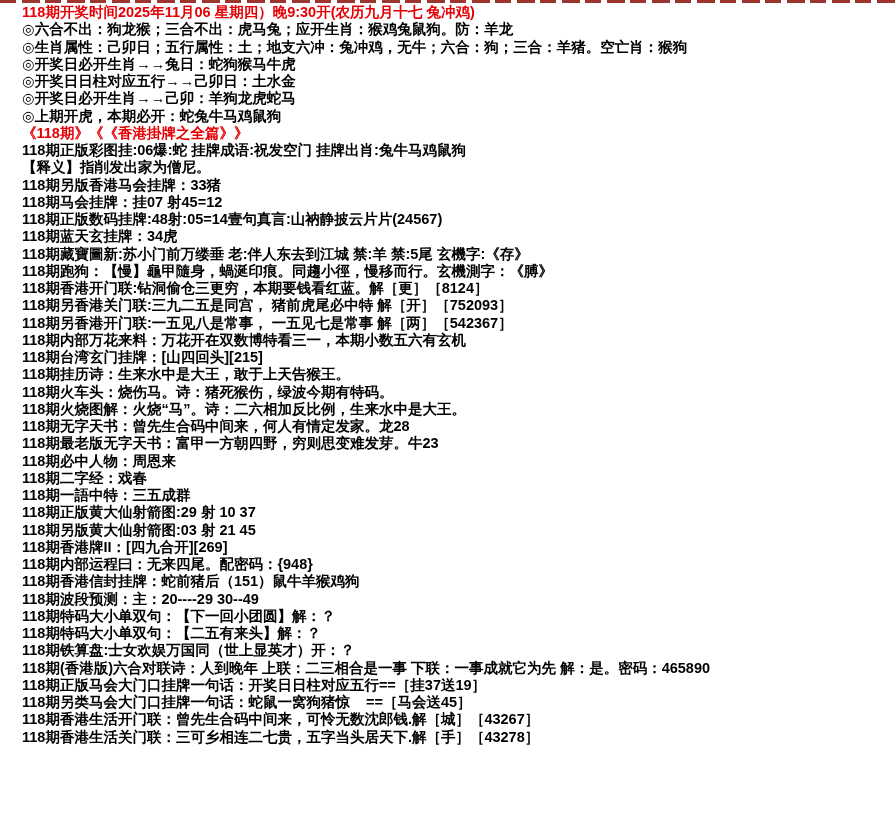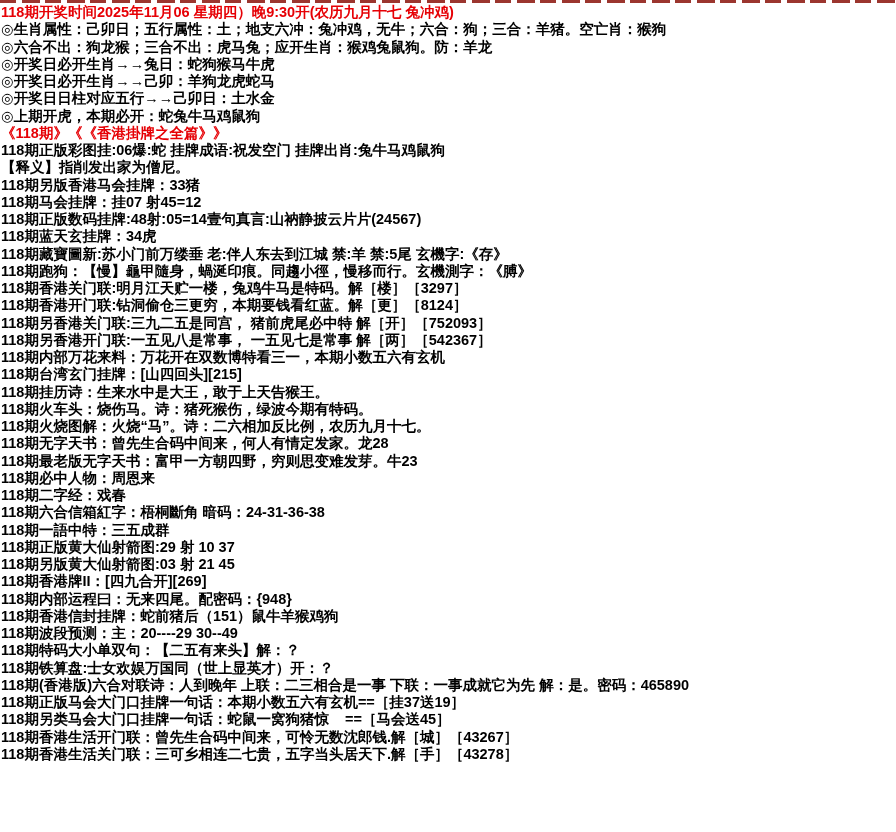--- a/index.html
+++ b/index.html
@@ -10,76 +10,75 @@
     background:#ffffff;
     font-family:"Liberation Sans","DejaVu Sans",sans-serif;
     font-weight:bold;
   }
   #top-strip{
     height:3px;width:896px;
     background:repeating-linear-gradient(90deg,#8a120a 0 16px,#ffffff 16px 22px,#8a120a 22px 40px,#ffffff 40px 45px);
     opacity:.85;
   }
   #lines{
-    padding:1px 0 0 1px;
+    padding:1px 0 0 22px;
   }
   .line{
     height:17.25px;
     line-height:17.25px;
     font-size:14.5px;
     color:#000000;
     white-space:pre;
     letter-spacing:0px;
   }
   .line.red{color:#e60005;}
 </style>
 </head>
 <body>
 
 <div id="stage">
   <div id="top-strip"></div>
   <div id="lines">
       <div class="line red">118期开奖时间2025年11月06 星期四）晚9:30开(农历九月十七 兔冲鸡)</div>
+      <div class="line">◎六合不出：狗龙猴；三合不出：虎马兔；应开生肖：猴鸡兔鼠狗。防：羊龙</div>
       <div class="line">◎生肖属性：己卯日；五行属性：土；地支六冲：兔冲鸡，无牛；六合：狗；三合：羊猪。空亡肖：猴狗</div>
-      <div class="line">◎六合不出：狗龙猴；三合不出：虎马兔；应开生肖：猴鸡兔鼠狗。防：羊龙</div>
       <div class="line">◎开奖日必开生肖→→兔日：蛇狗猴马牛虎</div>
+      <div class="line">◎开奖日日柱对应五行→→己卯日：土水金</div>
       <div class="line">◎开奖日必开生肖→→己卯：羊狗龙虎蛇马</div>
-      <div class="line">◎开奖日日柱对应五行→→己卯日：土水金</div>
       <div class="line">◎上期开虎，本期必开：蛇兔牛马鸡鼠狗</div>
       <div class="line red">《118期》《《香港掛牌之全篇》》</div>
       <div class="line">118期正版彩图挂:06爆:蛇 挂牌成语:祝发空门 挂牌出肖:兔牛马鸡鼠狗</div>
       <div class="line">【释义】指削发出家为僧尼。</div>
       <div class="line">118期另版香港马会挂牌：33猪</div>
       <div class="line">118期马会挂牌：挂07 射45=12</div>
       <div class="line">118期正版数码挂牌:48射:05=14壹句真言:山衲静披云片片(24567)</div>
       <div class="line">118期蓝天玄挂牌：34虎</div>
       <div class="line">118期藏寶圖新:苏小门前万缕垂 老:伴人东去到江城 禁:羊 禁:5尾 玄機字:《存》</div>
       <div class="line">118期跑狗：【慢】龜甲隨身，蝸涎印痕。同趨小徑，慢移而行。玄機測字：《膊》</div>
-      <div class="line">118期香港关门联:明月江天贮一楼，兔鸡牛马是特码。解［楼］［3297］</div>
       <div class="line">118期香港开门联:钻洞偷仓三更穷，本期要钱看红蓝。解［更］［8124］</div>
       <div class="line">118期另香港关门联:三九二五是同宫， 猪前虎尾必中特 解［开］［752093］</div>
       <div class="line">118期另香港开门联:一五见八是常事， 一五见七是常事 解［两］［542367］</div>
       <div class="line">118期内部万花来料：万花开在双数博特看三一，本期小数五六有玄机</div>
       <div class="line">118期台湾玄门挂牌：[山四回头][215]</div>
       <div class="line">118期挂历诗：生来水中是大王，敢于上天告猴王。</div>
       <div class="line">118期火车头：烧伤马。诗：猪死猴伤，绿波今期有特码。</div>
-      <div class="line">118期火烧图解：火烧“马”。诗：二六相加反比例，农历九月十七。</div>
+      <div class="line">118期火烧图解：火烧“马”。诗：二六相加反比例，生来水中是大王。</div>
       <div class="line">118期无字天书：曾先生合码中间来，何人有情定发家。龙28</div>
       <div class="line">118期最老版无字天书：富甲一方朝四野，穷则思变难发芽。牛23</div>
       <div class="line">118期必中人物：周恩来</div>
       <div class="line">118期二字经：戏春</div>
-      <div class="line">118期六合信箱紅字：梧桐斷角 暗码：24-31-36-38</div>
       <div class="line">118期一語中特：三五成群</div>
       <div class="line">118期正版黄大仙射箭图:29 射 10 37</div>
       <div class="line">118期另版黄大仙射箭图:03 射 21 45</div>
       <div class="line">118期香港牌II：[四九合开][269]</div>
       <div class="line">118期内部运程曰：无来四尾。配密码：{948}</div>
       <div class="line">118期香港信封挂牌：蛇前猪后（151）鼠牛羊猴鸡狗</div>
       <div class="line">118期波段预测：主：20----29 30--49</div>
+      <div class="line">118期特码大小单双句：【下一回小团圆】解：？</div>
       <div class="line">118期特码大小单双句：【二五有来头】解：？</div>
       <div class="line">118期铁算盘:士女欢娱万国同（世上显英才）开：？</div>
       <div class="line">118期(香港版)六合对联诗：人到晚年 上联：二三相合是一事 下联：一事成就它为先 解：是。密码：465890</div>
-      <div class="line">118期正版马会大门口挂牌一句话：本期小数五六有玄机==［挂37送19］</div>
+      <div class="line">118期正版马会大门口挂牌一句话：开奖日日柱对应五行==［挂37送19］</div>
       <div class="line">118期另类马会大门口挂牌一句话：蛇鼠一窝狗猪惊    ==［马会送45］</div>
       <div class="line">118期香港生活开门联：曾先生合码中间来，可怜无数沈郎钱.解［城］［43267］</div>
       <div class="line">118期香港生活关门联：三可乡相连二七贵，五字当头居天下.解［手］［43278］</div>
     </div>
 </div>
 
 </body></html>

